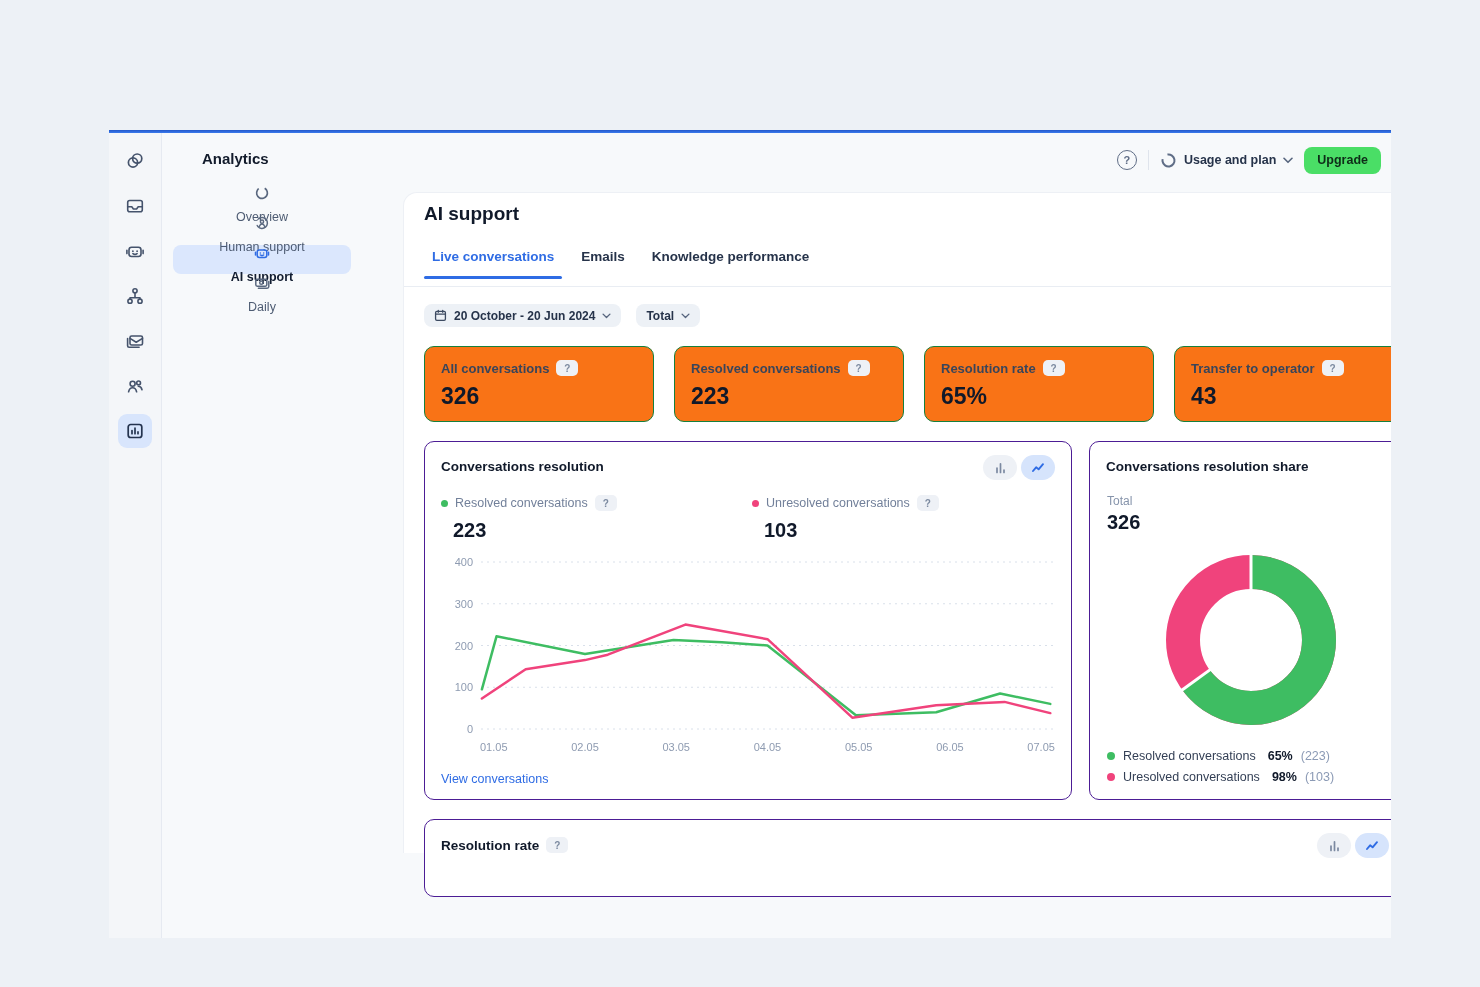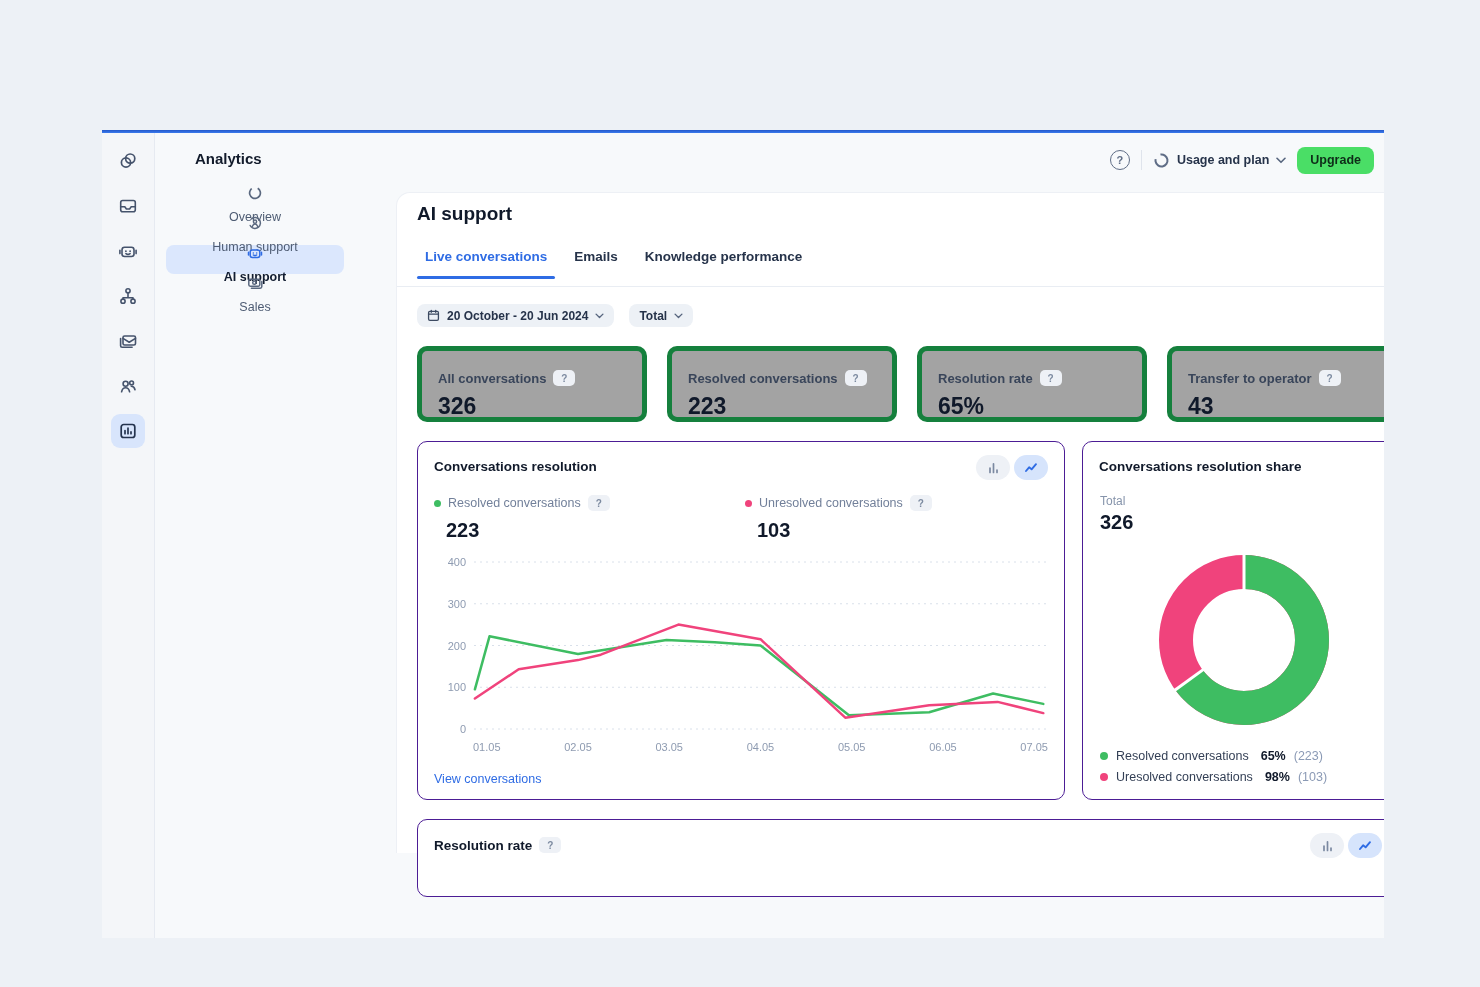--- a/index.html
+++ b/index.html
@@ -3,21 +3,21 @@
 <meta charset="utf-8">
 <style>
   html,body{margin:0;padding:0;}
   body{
     width:1480px;height:987px;position:relative;overflow:hidden;
     background:#edf1f6;
     font-family:"Liberation Sans", sans-serif;
     -webkit-font-smoothing:antialiased;
     color:#121b2b;
   }
-  .app{position:absolute;left:102px;top:130px;width:1282px;height:808px;overflow:hidden;background:#f7f9fb;}
+  .app{position:absolute;left:109px;top:130px;width:1282px;height:808px;overflow:hidden;background:#f7f9fb;}
   .blue-bar{position:absolute;left:0;top:0;right:0;height:3px;background:linear-gradient(180deg,#2257c9,#3b7bee);}
   .rail{position:absolute;left:0;top:3px;bottom:0;width:52px;background:#f4f6f9;border-right:1px solid #e6eaf1;}
   .rail-item{position:absolute;left:9px;width:34px;height:34px;border-radius:9px;display:flex;align-items:center;justify-content:center;color:#45536c;cursor:pointer;}
   .rail-item.active{background:#d8e5fc;color:#24334e;}
   .main{position:absolute;left:52px;top:3px;right:0;bottom:0;}
   .header-title{position:absolute;left:41px;top:17px;font-size:15px;font-weight:700;color:#121b2b;}
   .header-right{position:absolute;right:10px;top:10px;height:34px;display:flex;align-items:center;gap:11px;}
   .icon-help{width:18px;height:18px;border:1.5px solid #5f6d86;border-radius:50%;color:#5f6d86;
     font-size:11px;font-weight:700;display:flex;align-items:center;justify-content:center;cursor:pointer;}
   .header-divider{width:1px;height:20px;background:#dfe4ec;}
@@ -38,21 +38,21 @@
   .tab{position:relative;padding-bottom:15px;font-size:13.5px;font-weight:600;color:#26334a;cursor:pointer;}
   .tab.active{color:#2f6ce4;}
   .tab.active::after{content:"";position:absolute;left:-8px;right:-8px;bottom:0;height:3px;border-radius:2px;background:#2f6ce4;}
   .tabs-line{position:absolute;left:0;right:0;top:93px;height:1px;background:#e9edf3;}
   .filters{position:absolute;left:20px;top:111px;display:flex;gap:15px;}
   .pill{height:23px;display:flex;align-items:center;gap:7px;padding:0 10px;background:#edf1f6;border-radius:8px;
     font-size:12px;font-weight:600;color:#26334a;cursor:pointer;}
   .pill .cal{color:#3c4a61;display:flex;}
   .chev{display:flex;color:#57657e;}
   .stats{position:absolute;left:20px;top:153px;display:grid;grid-template-columns:repeat(4,230px);grid-gap:20px;}
-  .stat-card{height:76px;background:#a3a3a3;border:5px solid #15803d;border-radius:10px;padding:19px 16px;box-sizing:border-box;}
+  .stat-card{height:76px;background:#f97316;border:1px solid #15803d;border-radius:10px;padding:13px 16px;box-sizing:border-box;}
   .stat-label{display:flex;align-items:center;gap:7px;font-size:13px;font-weight:600;color:#39455a;}
   .qbadge{min-width:16px;height:16px;padding:0 3px;border-radius:5px;background:#eef1f6;color:#7c8aa0;
     font-size:10px;font-weight:700;display:inline-flex;align-items:center;justify-content:center;cursor:pointer;}
   .stat-value{margin-top:7px;font-size:23px;font-weight:700;color:#10192a;}
   .card{position:absolute;background:#fff;border:1px solid #4c1d95;border-radius:10px;box-sizing:border-box;}
   .chart-card{left:20px;top:248px;width:648px;height:359px;}
   .share-card{left:685px;top:248px;width:317px;height:359px;padding-left:12px;}
   .rate-card{left:20px;top:626px;width:982px;height:78px;}
   .card-title{position:absolute;left:16px;top:17px;font-size:13.5px;font-weight:700;color:#10192a;display:flex;align-items:center;gap:7px;}
   .toggle-group{position:absolute;right:16px;top:13px;display:flex;gap:4px;}
@@ -189,21 +189,21 @@
         <span>AI support</span>
       </div>
       <div class="nav-item">
         <span class="nv-ic">
           <svg width="16" height="16" viewBox="0 0 16 16" fill="none" stroke="currentColor" stroke-width="1.5" stroke-linecap="round" stroke-linejoin="round">
             <rect x="1.8" y="4.2" width="11" height="7" rx="1.4"></rect>
             <circle cx="7.3" cy="7.7" r="1.6"></circle>
             <path d="M14.8 6.4v5.2c0 1-.6 1.6-1.6 1.6H4.4"></path>
           </svg>
         </span>
-        <span>Sales</span>
+        <span>Daily</span>
       </div>
     </div>
 
     <div class="panel">
       <div class="page-title">AI support</div>
 
       <div class="tabs">
         <div class="tab active">Live conversations</div>
         <div class="tab">Emails</div>
         <div class="tab">Knowledge performance</div>

